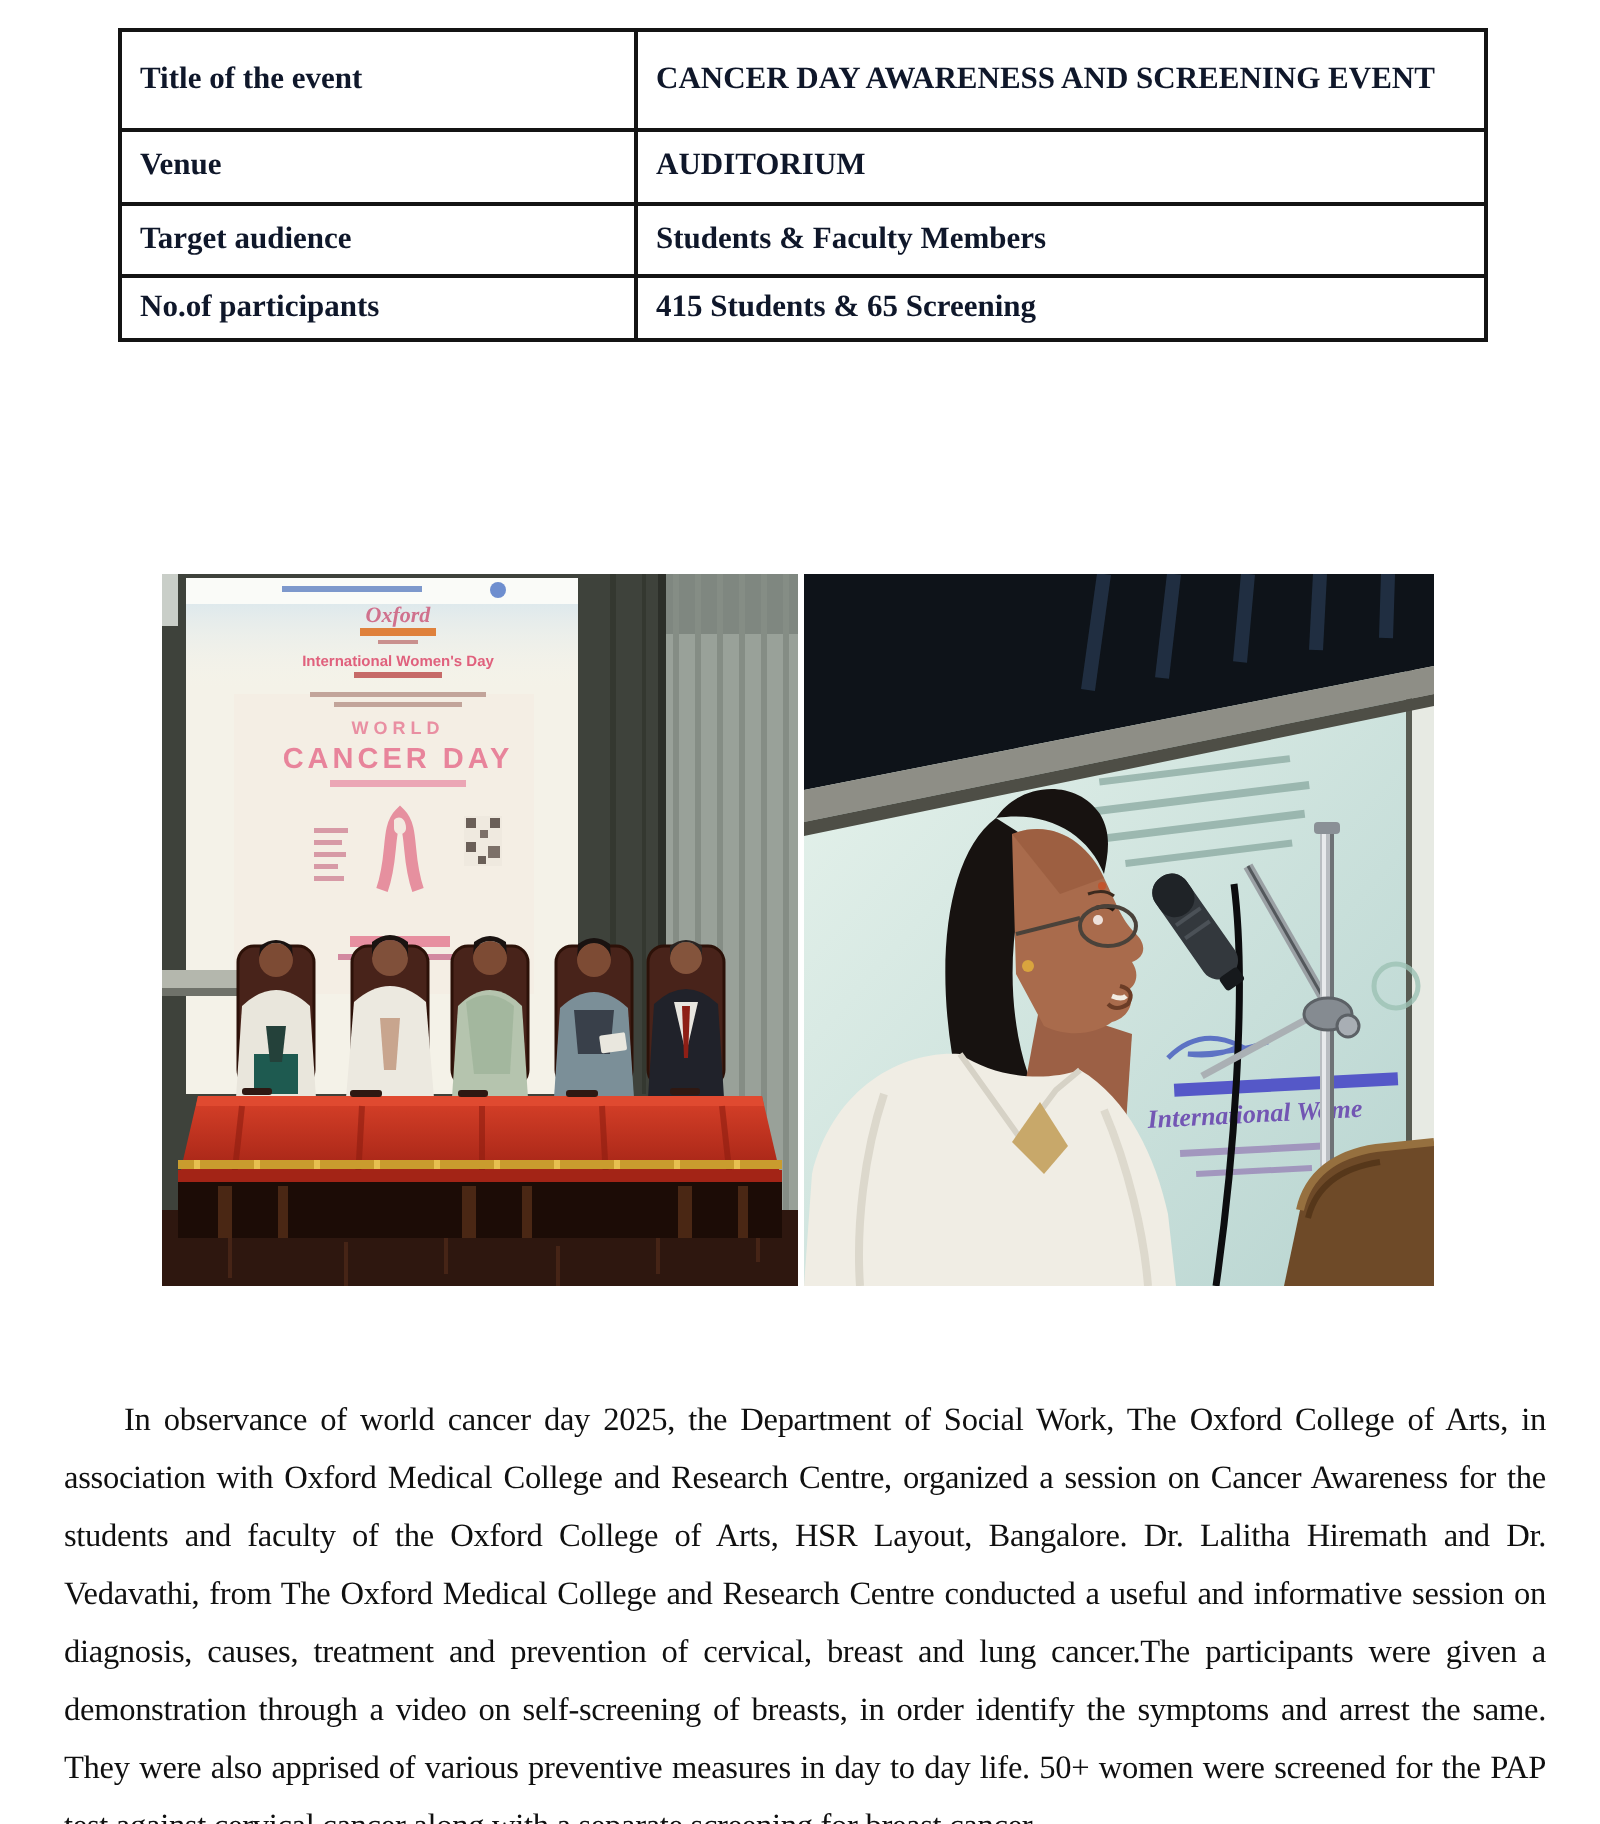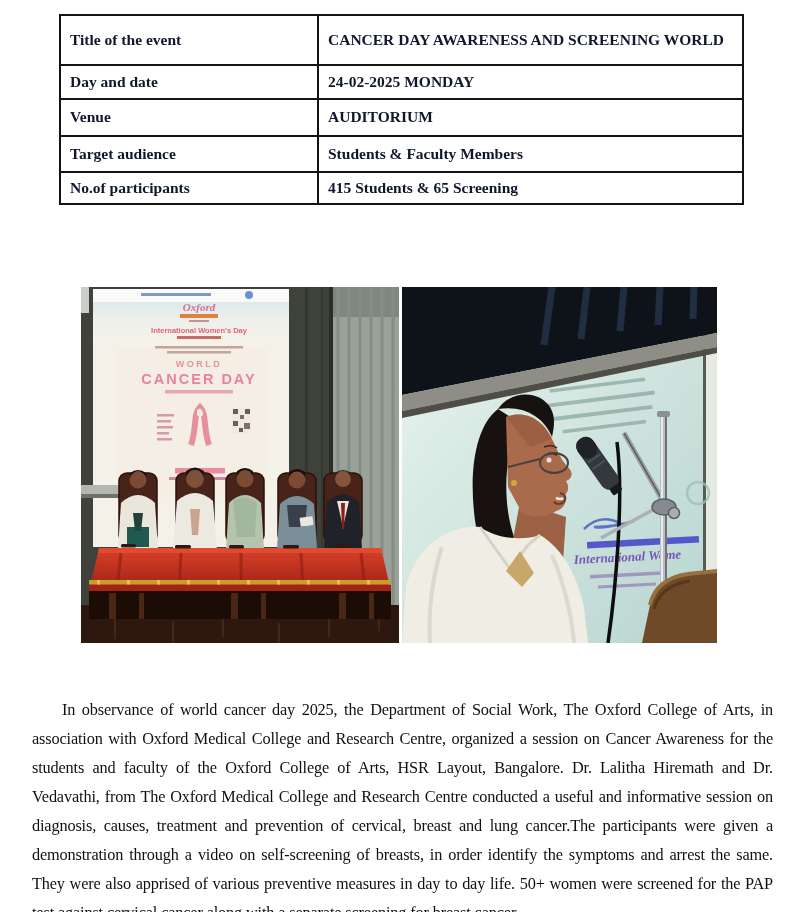--- a/index.html
+++ b/index.html
@@ -39,25 +39,21 @@
 </style>
 </head>
 <body>
 
 <div class="page">
 
   <table class="event-table">
     <tbody>
       <tr class="r0">
         <td class="c1">Title of the event</td>
-        <td class="c2">CANCER DAY AWARENESS AND SCREENING WORLD</td>
-      </tr>
-      <tr class="r1">
-        <td class="c1">Day and date</td>
-        <td class="c2">24-02-2025 MONDAY</td>
+        <td class="c2">CANCER DAY AWARENESS AND SCREENING EVENT</td>
       </tr>
       <tr class="r2">
         <td class="c1">Venue</td>
         <td class="c2">AUDITORIUM</td>
       </tr>
       <tr class="r4">
         <td class="c1">Target audience</td>
         <td class="c2">Students &amp; Faculty Members</td>
       </tr>
       <tr class="r5">

